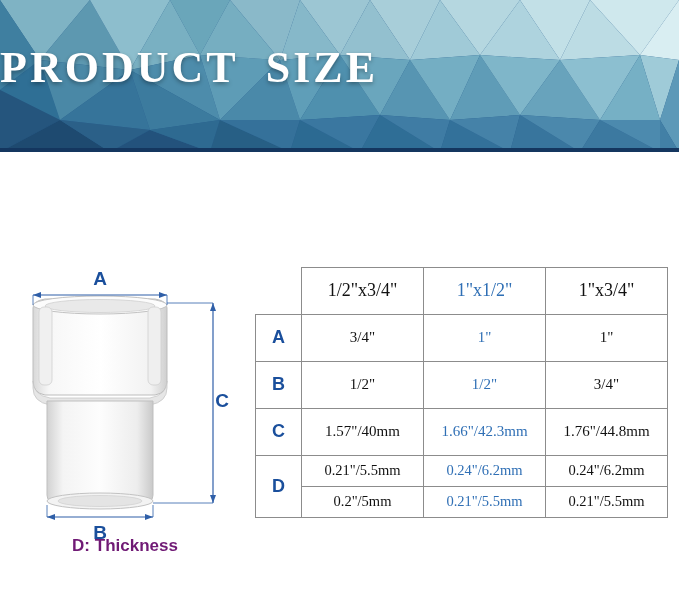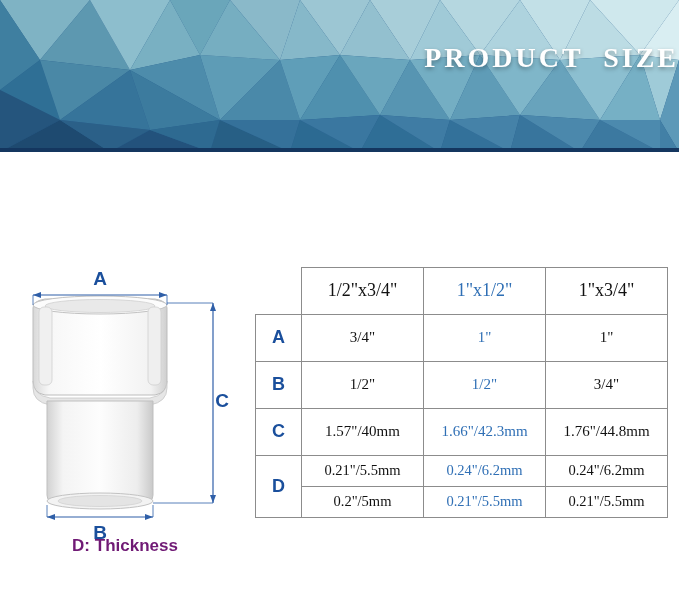--- a/index.html
+++ b/index.html
@@ -22,25 +22,25 @@
     width: 679px;
     height: 152px;
     overflow: hidden;
   }
   .banner svg { display: block; }
   .banner-title {
     position: absolute;
     left: 0;
     top: 42px;
     width: 679px;
-    text-align: right;
+    text-align: left;
     color: #ffffff;
     font-family: "Liberation Serif", serif;
     font-weight: bold;
-    font-size: 28px;
+    font-size: 44px;
     letter-spacing: 3px;
     white-space: pre;
     text-shadow: 0 2px 4px rgba(0,0,0,0.35);
   }
   .banner-rule {
     position: absolute;
     left: 0;
     top: 148px;
     width: 679px;
     height: 4px;

